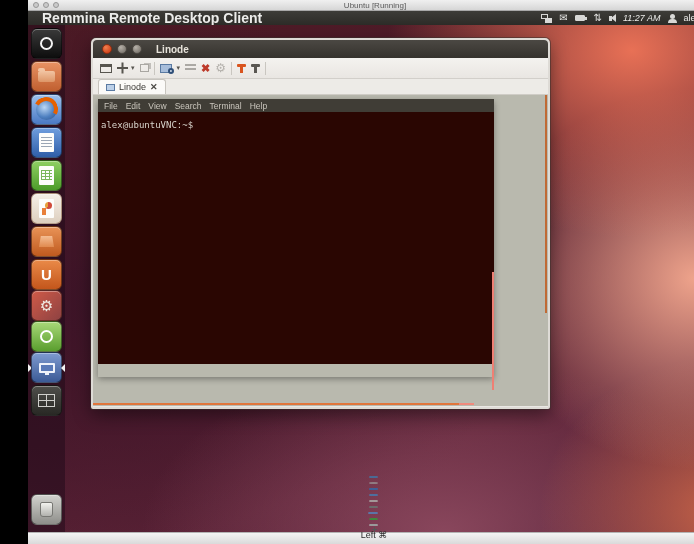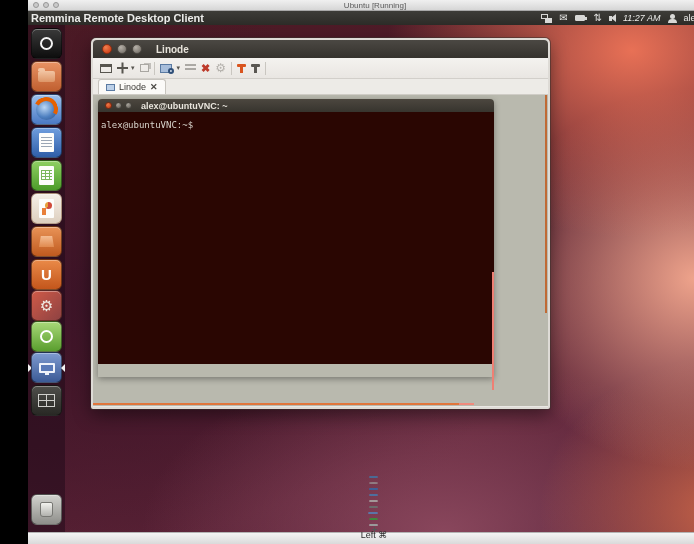--- a/index.html
+++ b/index.html
@@ -10,21 +10,21 @@
   .mac-bar { position:absolute; left:0; top:0; width:694px; height:11px;
     background:linear-gradient(#f0f0f0,#d6d6d6); border-bottom:1px solid #a8a8a8; }
   .mac-lights { position:absolute; left:5px; top:2px; display:flex; gap:4px; }
   .mac-light { width:6px; height:6px; border-radius:50%; background:#cacaca; border:1px solid #979797; }
   .mac-title { position:absolute; left:0; right:0; top:1px; text-align:center;
     font-size:8px; color:#5a5a5a; }
 
   
   .panel { position:absolute; left:0; top:11px; width:694px; height:14px;
     background:linear-gradient(#3d3c38,#2c2b27); color:#ececea; display:flex; align-items:center; }
-  .panel-app { font-size:11px; font-weight:bold; padding-left:3px; }
+  .panel-app { font-size:14px; font-weight:bold; padding-left:14px; }
   .panel-right { margin-left:auto; display:flex; align-items:center; gap:7px; padding-right:6px; }
   .pi { display:flex; align-items:center; }
   .pi-glyph { font-size:10px; line-height:10px; color:#e4e4e2; }
   .net-ic { position:relative; width:11px; height:9px; }
   .net-ic span:first-child { position:absolute; left:0; top:0; width:7px; height:5px; border:1px solid #d8d8d6; }
   .net-ic span:last-child { position:absolute; right:0; bottom:0; width:7px; height:5px; background:#d8d8d6; }
   .batt-ic { display:flex; align-items:center; }
   .batt-body { width:10px; height:6px; border:1px solid #d8d8d6; background:#d8d8d6; border-radius:1px; }
   .batt-nub { width:2px; height:3px; background:#d8d8d6; }
   .vol-ic { display:flex; align-items:center; }
@@ -348,27 +348,27 @@
           <span class="tab-label">Linode</span>
           <span class="tab-close">✕</span>
         </div>
       </div>
 
       <div class="viewport">
         <div class="art-vline"></div>
         <div class="art-hline"></div>
 
         <div class="term">
-          <div class="t-titlebar">
-            <div class="twbtns">
-              <span class="twbtn twbtn-close"></span>
-              <span class="twbtn twbtn-gray"></span>
-              <span class="twbtn twbtn-gray"></span>
-            </div>
-            <span class="t-title">alex@ubuntuVNC: ~</span>
+          <div class="t-menubar">
+            <span class="t-menu">File</span>
+            <span class="t-menu">Edit</span>
+            <span class="t-menu">View</span>
+            <span class="t-menu">Search</span>
+            <span class="t-menu">Terminal</span>
+            <span class="t-menu">Help</span>
           </div>
           <div class="t-body">
             <span class="t-prompt">alex@ubuntuVNC:~$</span>
             <span class="t-art"></span>
           </div>
         </div>
       </div>
     </div>
   </div>
 

